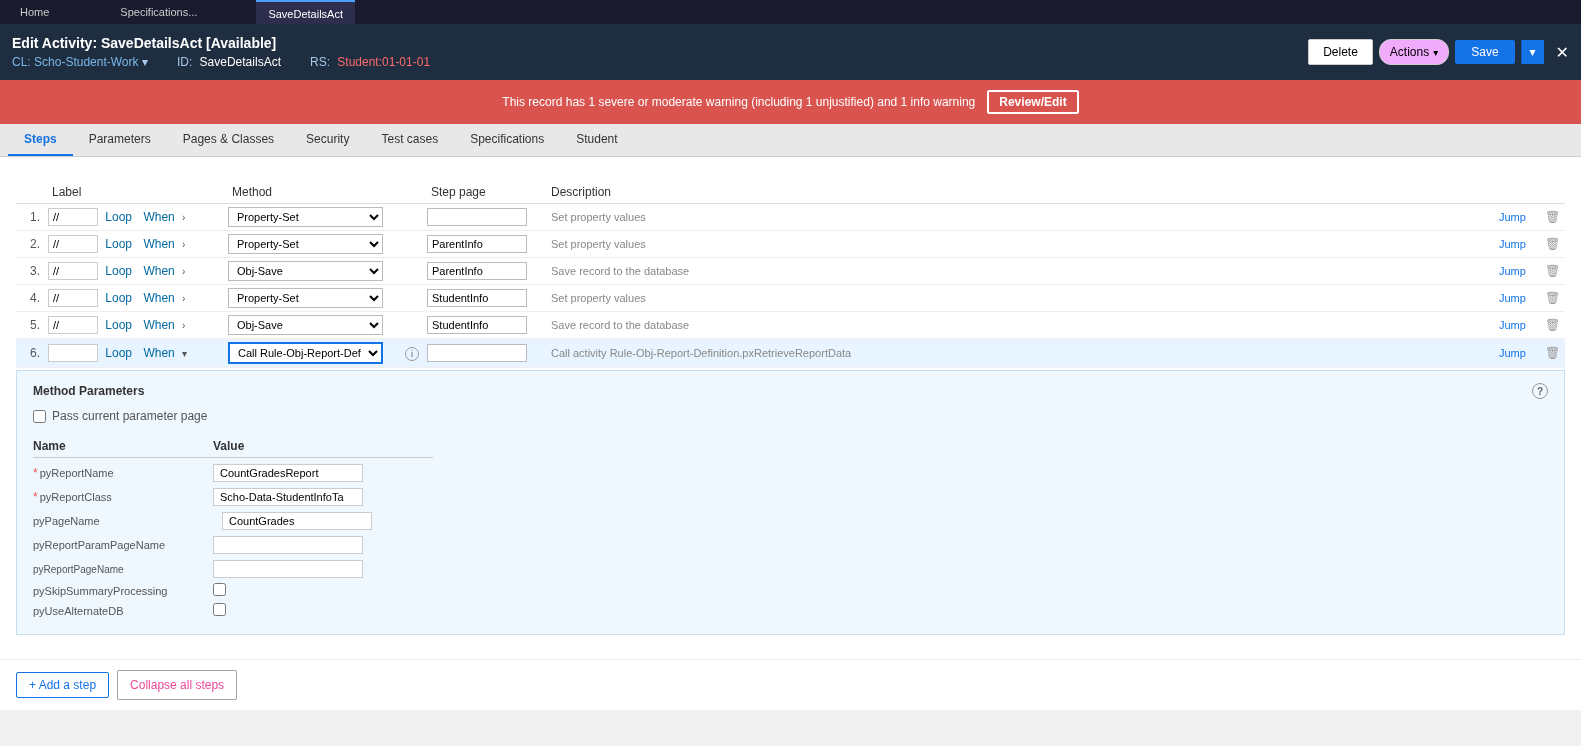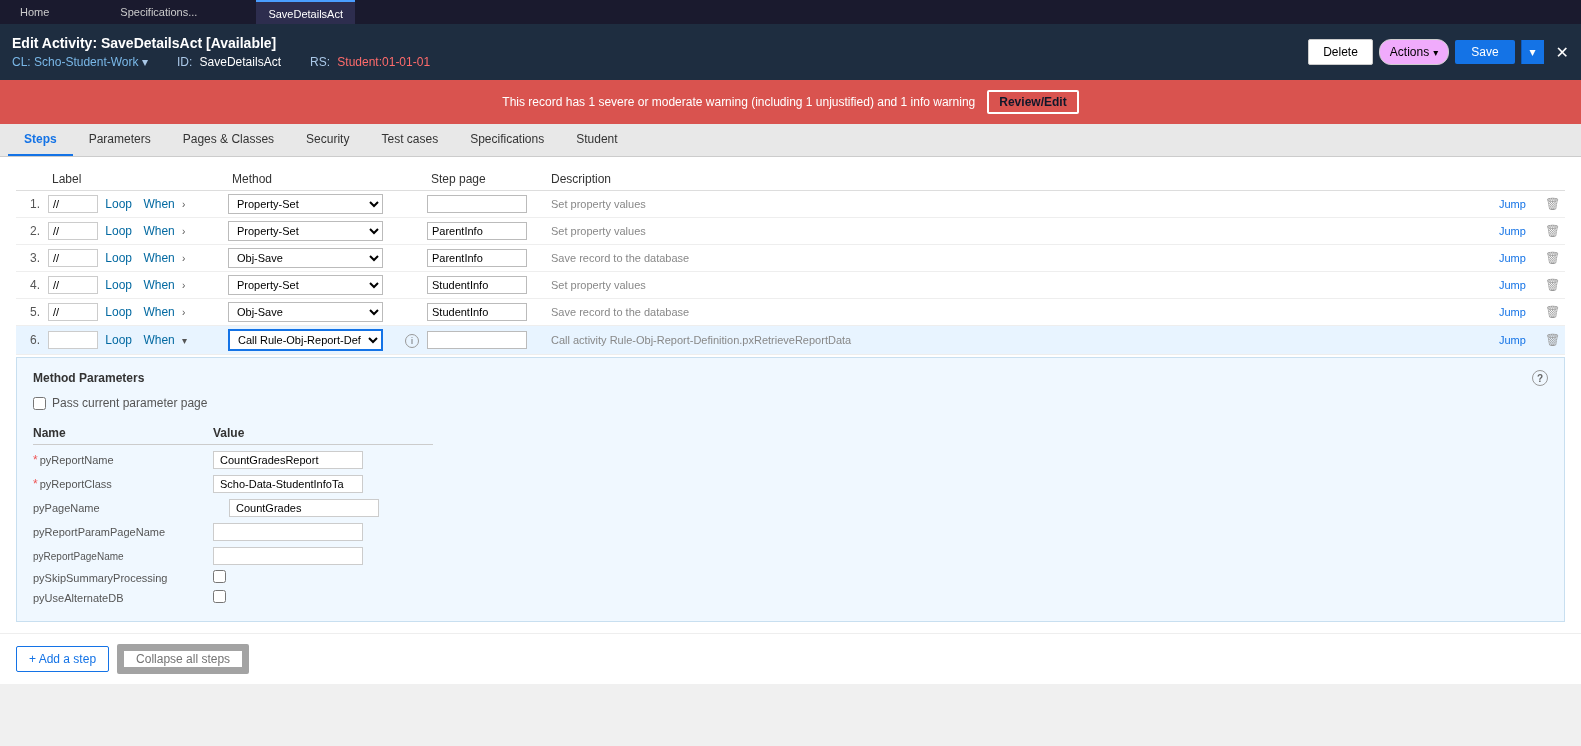--- a/index.html
+++ b/index.html
@@ -115,21 +115,21 @@
       display: flex;
       align-items: center;
       justify-content: center;
       gap: 12px;
     }
     .warning-bar .review-btn {
       border: 2px solid white;
       padding: 3px 10px;
       cursor: pointer;
       font-size: 12px;
-      color: #0f172a;
+      color: #ffffff;
       background: transparent;
       border-radius: 2px;
       font-weight: bold;
     }
 
     
     .tabs-bar {
       background: #e8e8e8;
       display: flex;
       border-bottom: 1px solid #ccc;
@@ -144,21 +144,21 @@
     }
     .tab.active {
       color: #1473e6;
       border-bottom: 2px solid #1473e6;
       font-weight: bold;
     }
 
     
     .main-content {
       background: white;
-      padding: 11px 16px;
+      padding: 24px 16px;
       overflow-y: auto;
     }
 
     
     .steps-table {
       width: 100%;
       border-collapse: collapse;
       margin-bottom: 0;
     }
     .steps-table th {
@@ -299,23 +299,23 @@
       background: white;
       border: 1px solid #1473e6;
       color: #1473e6;
       padding: 5px 12px;
       cursor: pointer;
       font-size: 12px;
       border-radius: 2px;
     }
     .btn-collapse {
       background: white;
-      border: 7px solid #a3a3a3;
-      color: #737373;
-      padding: 1px 12px;
+      border: 1px solid #a3a3a3;
+      color: #ec4899;
+      padding: 7px 12px;
       cursor: pointer;
       font-size: 12px;
       border-radius: 2px;
     }
 
     .col-label { width: 180px; }
     .col-method { width: 175px; margin-top: 25px; }
     .col-steppage { width: 120px; }
     .col-desc { }
     .col-jump { width: 50px; }
@@ -595,21 +595,21 @@
     </div>
     <div id="params-list">
         <div style="display: flex; align-items: center; gap: 0px; margin-bottom: 2px;">
           <div style="width: 180px; padding: 3px 0px; font-size: 11px; color: rgb(85, 85, 85); display: flex; align-items: center;"><span style="color:#e55;margin-right:2px;">*</span>pyReportName</div>
           <div><input class="param-value-input" value="CountGradesReport" style=""></div>
         </div>
         <div style="display: flex; align-items: center; gap: 0px; margin-bottom: 2px;">
           <div style="width: 180px; padding: 3px 0px; font-size: 11px; color: rgb(85, 85, 85); display: flex; align-items: center;"><span style="color:#e55;margin-right:2px;">*</span>pyReportClass</div>
           <div><input class="param-value-input" value="Scho-Data-StudentInfoTa" style=""></div>
         </div>
-        <div style="display: flex; align-items: center; gap: 16px; margin-bottom: 2px;">
+        <div style="display: flex; align-items: center; gap: 9px; margin-bottom: 2px;">
           <div style="width: 180px; padding: 3px 0px; font-size: 11px; color: rgb(85, 85, 85); display: flex; align-items: center;">pyPageName</div>
           <div><input class="param-value-input" value="CountGrades" style=""></div>
         </div>
         <div style="display: flex; align-items: center; gap: 0px; margin-bottom: 2px;">
           <div style="width: 180px; padding: 3px 0px; font-size: 11px; color: rgb(85, 85, 85); display: flex; align-items: center;">pyReportParamPageName</div>
           <div><input class="param-value-input" style=""></div>
         </div>
         <div style="display: flex; align-items: center; gap: 0px; margin-bottom: 2px;">
           <div style="width: 180px; padding: 3px 0px; font-size: 10px; color: rgb(85, 85, 85); display: flex; align-items: center;">pyReportPageName</div>
           <div><input class="param-value-input" style=""></div>

